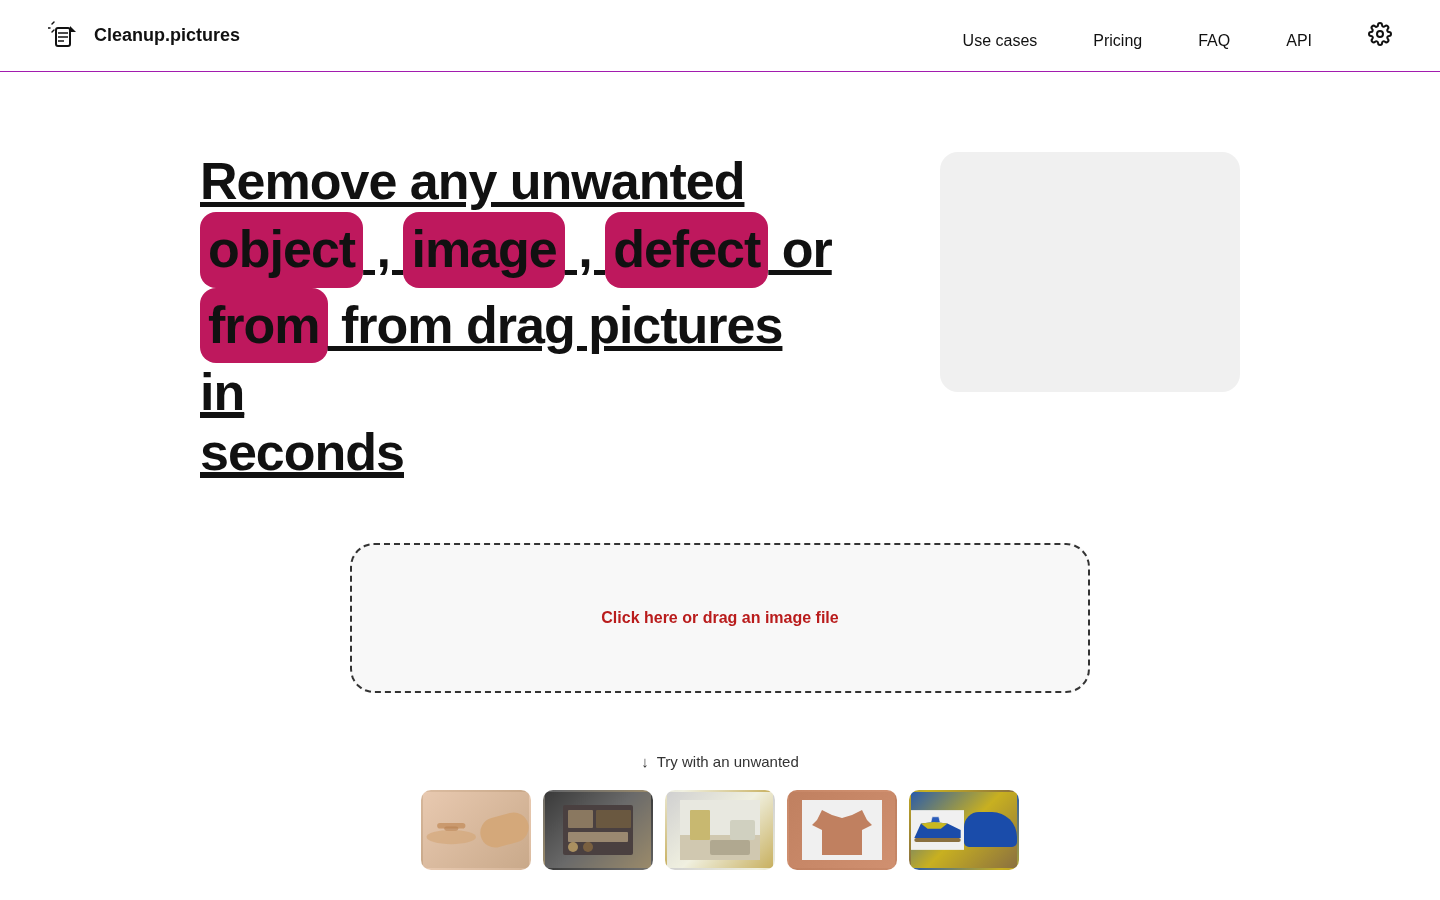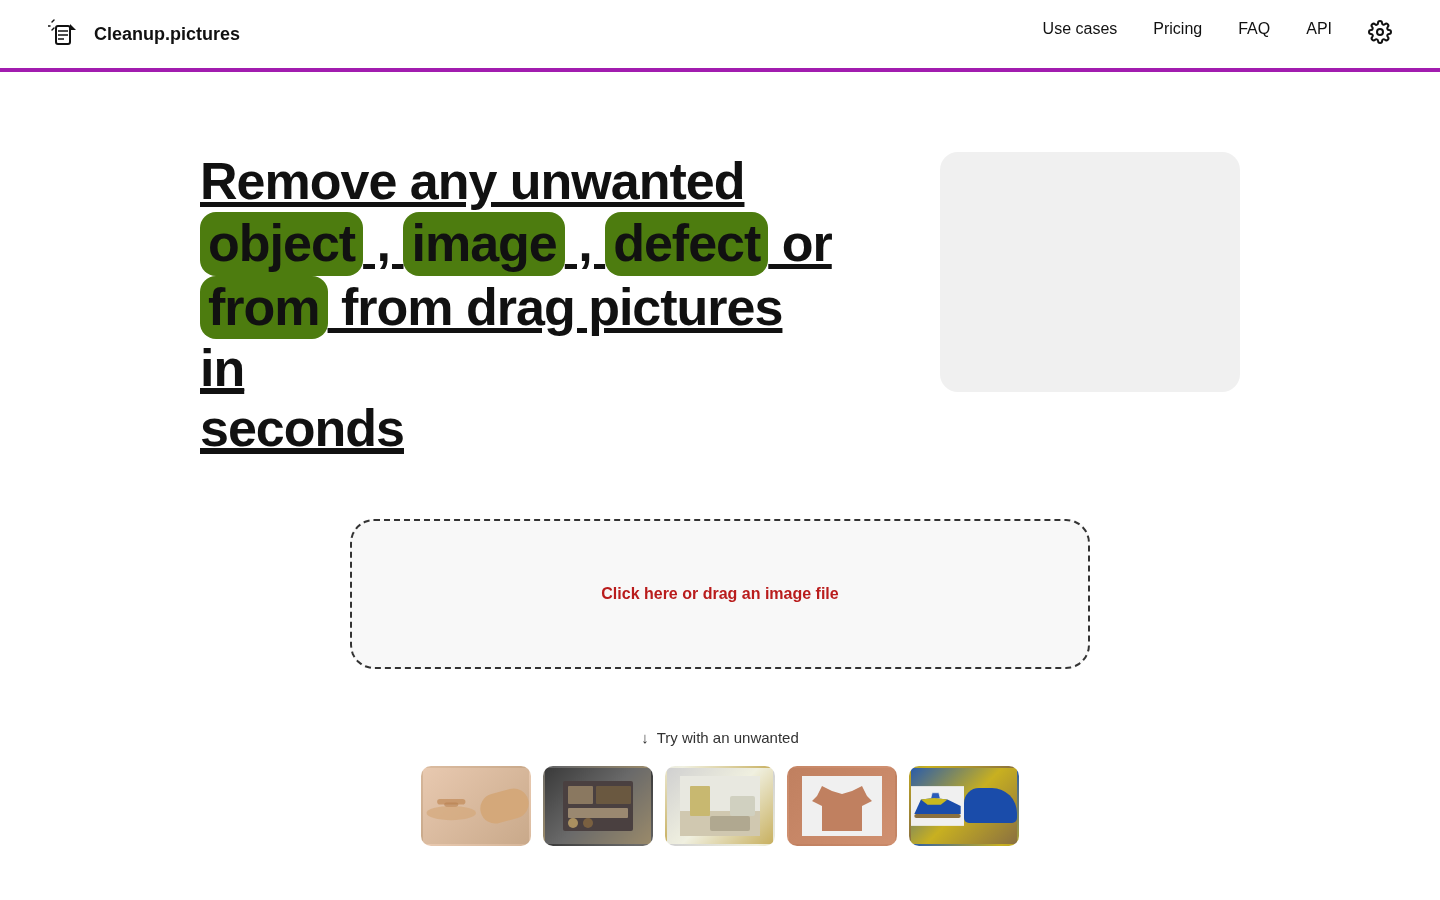--- a/index.html
+++ b/index.html
@@ -13,42 +13,42 @@
       overflow-x: hidden;
     }
 
     
     nav {
       display: flex;
       align-items: center;
       justify-content: space-between;
       padding: 0 48px;
       height: 72px;
-      border-bottom: 4px solid #a21caf;
+      border-bottom: 1px solid #a21caf;
     }
 
     .nav-logo {
       display: flex;
       align-items: center;
       gap: 10px;
       font-weight: 700;
       font-size: 18px;
       cursor: pointer;
     }
 
     .logo-icon {
       width: 36px;
       height: 36px;
       position: relative;
     }
 
     .nav-links {
       display: flex;
-      align-items: flex-start;
-      gap: 36px;
+      align-items: flex-end;
+      gap: 56px;
     }
 
     .nav-link {
       font-size: 16px;
       font-weight: 500;
       color: #111;
       text-decoration: none;
       cursor: pointer;
     }
 
@@ -73,23 +73,23 @@
     }
 
     .hero-title {
       font-size: 52px;
       font-weight: 900;
       line-height: 1.15;
       letter-spacing: -1px;
     }
 
     .hero-title .highlight {
-      background-color: #4d7c0f;
+      background-color: #be185d;
       border-radius: 16px;
-      padding: 2px 8px;
+      padding: 8px 8px;
       display: inline-block;
     }
 
     .hero-title .underline-text {
       text-decoration: underline;
       text-decoration-thickness: 3px;
     }
 
     .hero-image-placeholder {
       width: 300px;

